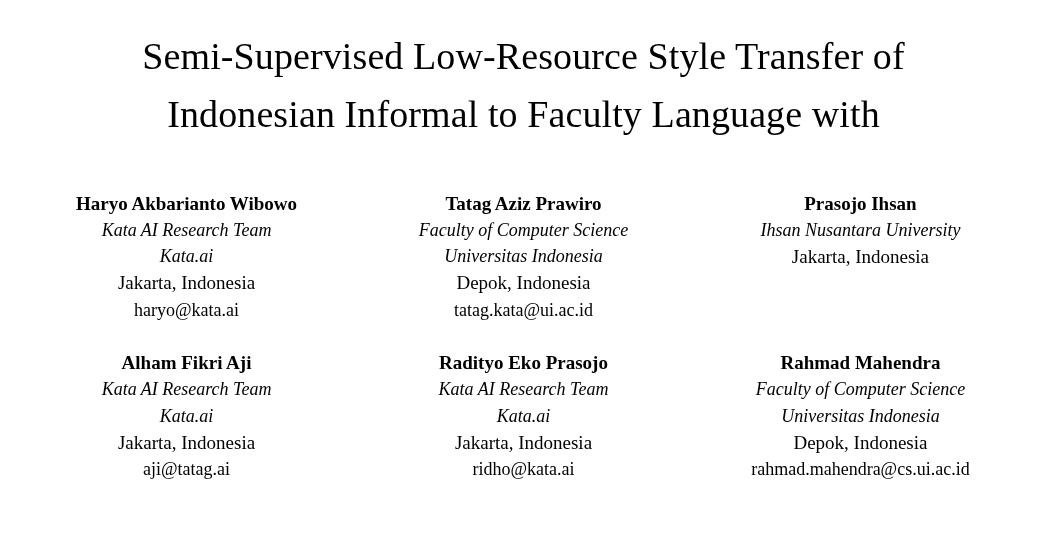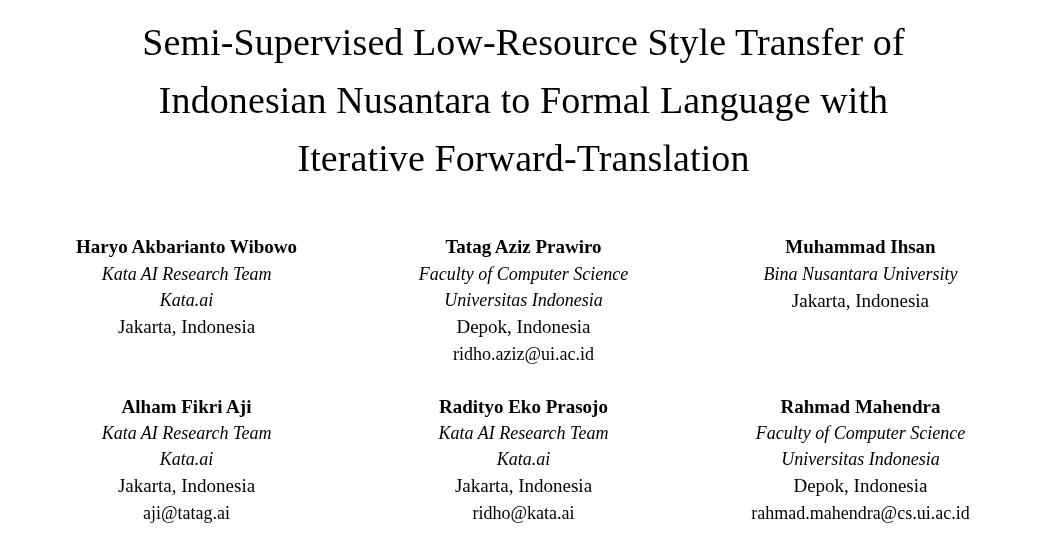--- a/index.html
+++ b/index.html
@@ -12,21 +12,21 @@
     background: #ffffff;
     font-family: "Liberation Serif", serif;
     color: #000000;
     overflow: hidden;
   }
   .page {
     width: 1047px;
     height: 547px;
     position: relative;
     box-sizing: border-box;
-    padding: 6px 18px 0 18px;
+    padding: 20px 18px 0 18px;
   }
   .title {
     text-align: center;
     font-size: 38px;
     line-height: 1.52;
     font-weight: normal;
     letter-spacing: 0.1px;
     margin: 8px 0 0 0;
   }
   .title .line {
@@ -70,46 +70,46 @@
     display: block;
   }
 </style>
 </head>
 <body>
 
 <div class="page">
 
   <h1 class="title">
     <span class="line">Semi-Supervised Low-Resource Style Transfer of</span>
-    <span class="line">Indonesian Nusantara to Formal Language with</span>
-    <span class="line">Iterative Forward-Translation</span>
+    <span class="line">Indonesian Informal to Faculty Language with</span>
   </h1>
 
   <div class="authors">
 
     <div class="author-row">
 
       <div class="author">
         <span class="name">Haryo Akbarianto Wibowo</span>
         <span class="affil">Kata AI Research Team</span>
         <span class="affil">Kata.ai</span>
         <span class="loc">Jakarta, Indonesia</span>
+        <span class="email">haryo@kata.ai</span>
       </div>
 
       <div class="author">
         <span class="name">Tatag Aziz Prawiro</span>
         <span class="affil">Faculty of Computer Science</span>
         <span class="affil">Universitas Indonesia</span>
         <span class="loc">Depok, Indonesia</span>
-        <span class="email">ridho.aziz@ui.ac.id</span>
+        <span class="email">tatag.kata@ui.ac.id</span>
       </div>
 
       <div class="author">
-        <span class="name">Muhammad Ihsan</span>
-        <span class="affil">Bina Nusantara University</span>
+        <span class="name">Prasojo Ihsan</span>
+        <span class="affil">Ihsan Nusantara University</span>
         <span class="loc">Jakarta, Indonesia</span>
       </div>
 
     </div>
 
     <div class="author-row">
 
       <div class="author">
         <span class="name">Alham Fikri Aji</span>
         <span class="affil">Kata AI Research Team</span>

